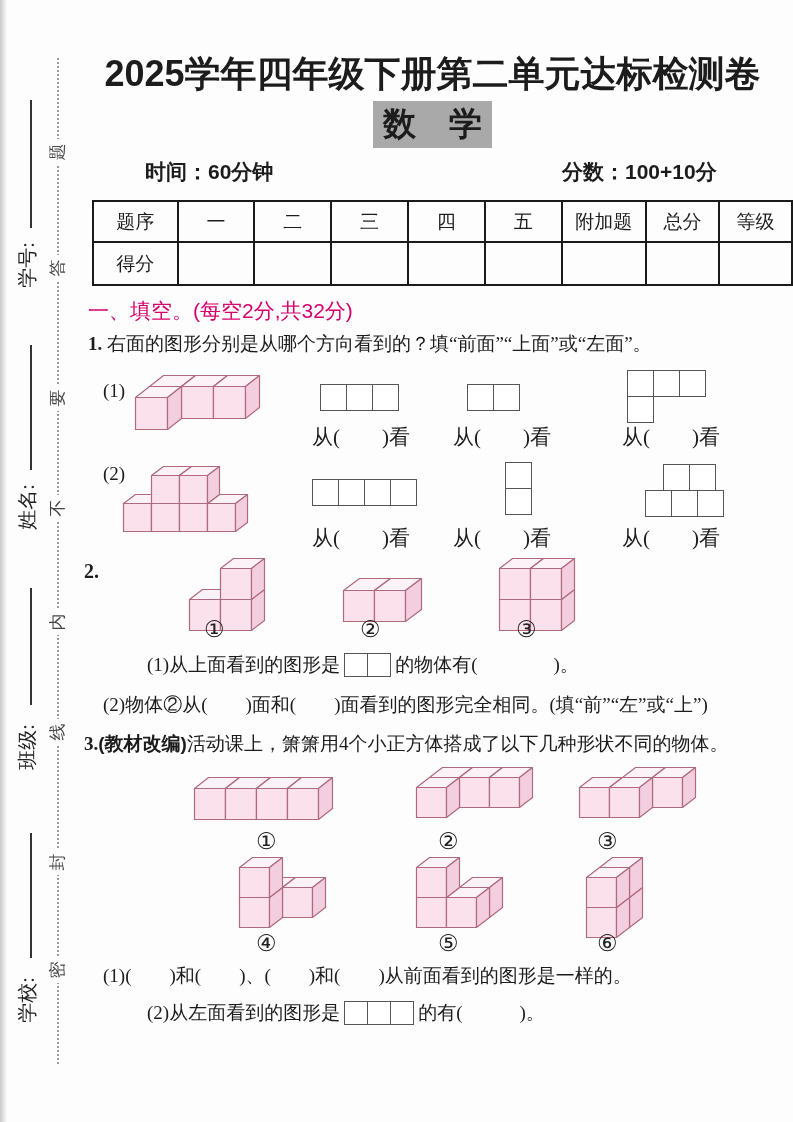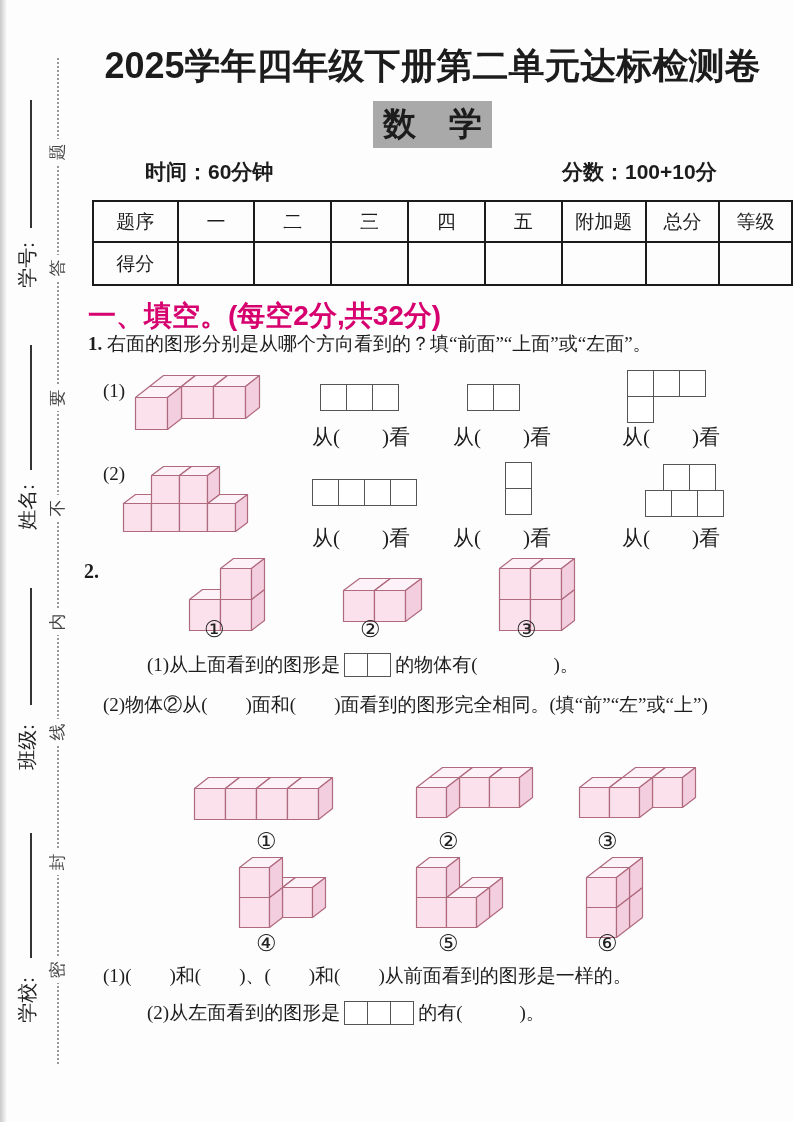--- a/index.html
+++ b/index.html
@@ -8,35 +8,35 @@
   .page::before{content:'';position:absolute;left:0;top:0;width:7px;height:100%;
         background:linear-gradient(90deg,#c9c9c9,#fdfdfd);}
   
   .seal-dotted{position:absolute;left:57px;top:58px;height:1006px;border-left:2px dotted #999;}
   .seal-char{position:absolute;left:45px;width:26px;height:26px;line-height:26px;text-align:center;
         background:#fdfdfd;font-size:17px;color:#444;transform:rotate(-90deg);}
   .m-label{position:absolute;left:-18px;width:90px;height:26px;line-height:26px;text-align:center;
         font-size:20px;color:#222;transform:rotate(-90deg);}
   .m-line{position:absolute;left:30px;width:2px;background:#333;}
   
-  .title{position:absolute;left:90px;top:42px;width:685px;text-align:center;
+  .title{position:absolute;left:90px;top:50px;width:685px;text-align:center;
         font-family:"Liberation Sans","DejaVu Sans",sans-serif;font-weight:bold;font-size:36px;}
   .subject-wrap{position:absolute;left:90px;top:101px;width:685px;text-align:center;}
   .subject{display:inline-block;background:var(--subject-bg);padding:1px 10px;
         font-family:"Liberation Sans","DejaVu Sans",sans-serif;font-weight:bold;font-size:33px;}
   .info{position:absolute;top:158px;font-family:"Liberation Sans","DejaVu Sans",sans-serif;
         font-weight:bold;font-size:21px;}
   
   table.score{position:absolute;left:92px;top:200px;border-collapse:collapse;table-layout:fixed;}
   table.score td{border:2px solid #1b1b1b;text-align:center;font-size:19px;padding:0;margin-left:44px;}
   table.score tr:first-child td{height:39px;}
   table.score tr:last-child td{height:41px;}
   
   .sec-head{position:absolute;left:88px;top:297px;font-family:"Liberation Sans","DejaVu Sans",sans-serif;
-        font-weight:bold;font-size:28px;color:var(--accent);}
+        font-weight:normal;font-size:21px;color:var(--accent);}
   .qtext{position:absolute;font-size:19px;white-space:nowrap;}
   .qnum{font-weight:bold;}
   .qtag{font-family:"Liberation Sans","DejaVu Sans",sans-serif;font-weight:bold;}
   .cap{position:absolute;font-size:21px;white-space:nowrap;}
   .figlabel{position:absolute;font-size:23px;color:#222;}
   
   .view{position:absolute;}
   .view-inline{display:inline-block;position:relative;vertical-align:middle;margin:0 4px;}
   .vcell{position:absolute;box-sizing:border-box;border:1px solid #555;background:#fff;}
   
@@ -225,20 +225,23 @@
   <div class="inline-row" style="left:103px;top:648px;height:34px">
     <span>(1)从上面看到的图形是</span>
     <span class="view-inline" style="width: 47px; height: 24px;">
         <div class="vcell" style="left: 0px; top: 0px; width: 24px; height: 24px;"></div>
         <div class="vcell" style="left: 23px; top: 0px; width: 24px; height: 24px;"></div>
       </span>
     <span>的物体有(　　　　)。</span>
   </div>
   <div class="qtext" style="left:103px;top:692px">(2)物体②从(　　)面和(　　)面看到的图形完全相同。(填“前”“左”或“上”)</div>
 
+  <div class="qtext" style="left:84px;top:731px">
+    <span class="qnum">3.</span><span class="qtag">(教材改编)</span><span>活动课上，箫箫用4个小正方体搭成了以下几种形状不同的物体。</span>
+  </div>
 
   <div class="cubes" style="left:193px;top:776px"><svg width="141" height="45" viewBox="-1.5 -43.5 141 45">
         <polygon points="0,0 31,0 31,-31 0,-31" fill="#fae1ec" stroke="#b06a7e" stroke-width="1.2" stroke-linejoin="round"></polygon>
         <polygon points="0,-31 31,-31 45,-42 14,-42" fill="#fdf2f7" stroke="#b06a7e" stroke-width="1.2" stroke-linejoin="round"></polygon>
         <polygon points="31,0 45,-11 45,-42 31,-31" fill="#f3cede" stroke="#b06a7e" stroke-width="1.2" stroke-linejoin="round"></polygon>
         <polygon points="31,0 62,0 62,-31 31,-31" fill="#fae1ec" stroke="#b06a7e" stroke-width="1.2" stroke-linejoin="round"></polygon>
         <polygon points="31,-31 62,-31 76,-42 45,-42" fill="#fdf2f7" stroke="#b06a7e" stroke-width="1.2" stroke-linejoin="round"></polygon>
         <polygon points="62,0 76,-11 76,-42 62,-31" fill="#f3cede" stroke="#b06a7e" stroke-width="1.2" stroke-linejoin="round"></polygon>
         <polygon points="62,0 93,0 93,-31 62,-31" fill="#fae1ec" stroke="#b06a7e" stroke-width="1.2" stroke-linejoin="round"></polygon>
         <polygon points="62,-31 93,-31 107,-42 76,-42" fill="#fdf2f7" stroke="#b06a7e" stroke-width="1.2" stroke-linejoin="round"></polygon>

